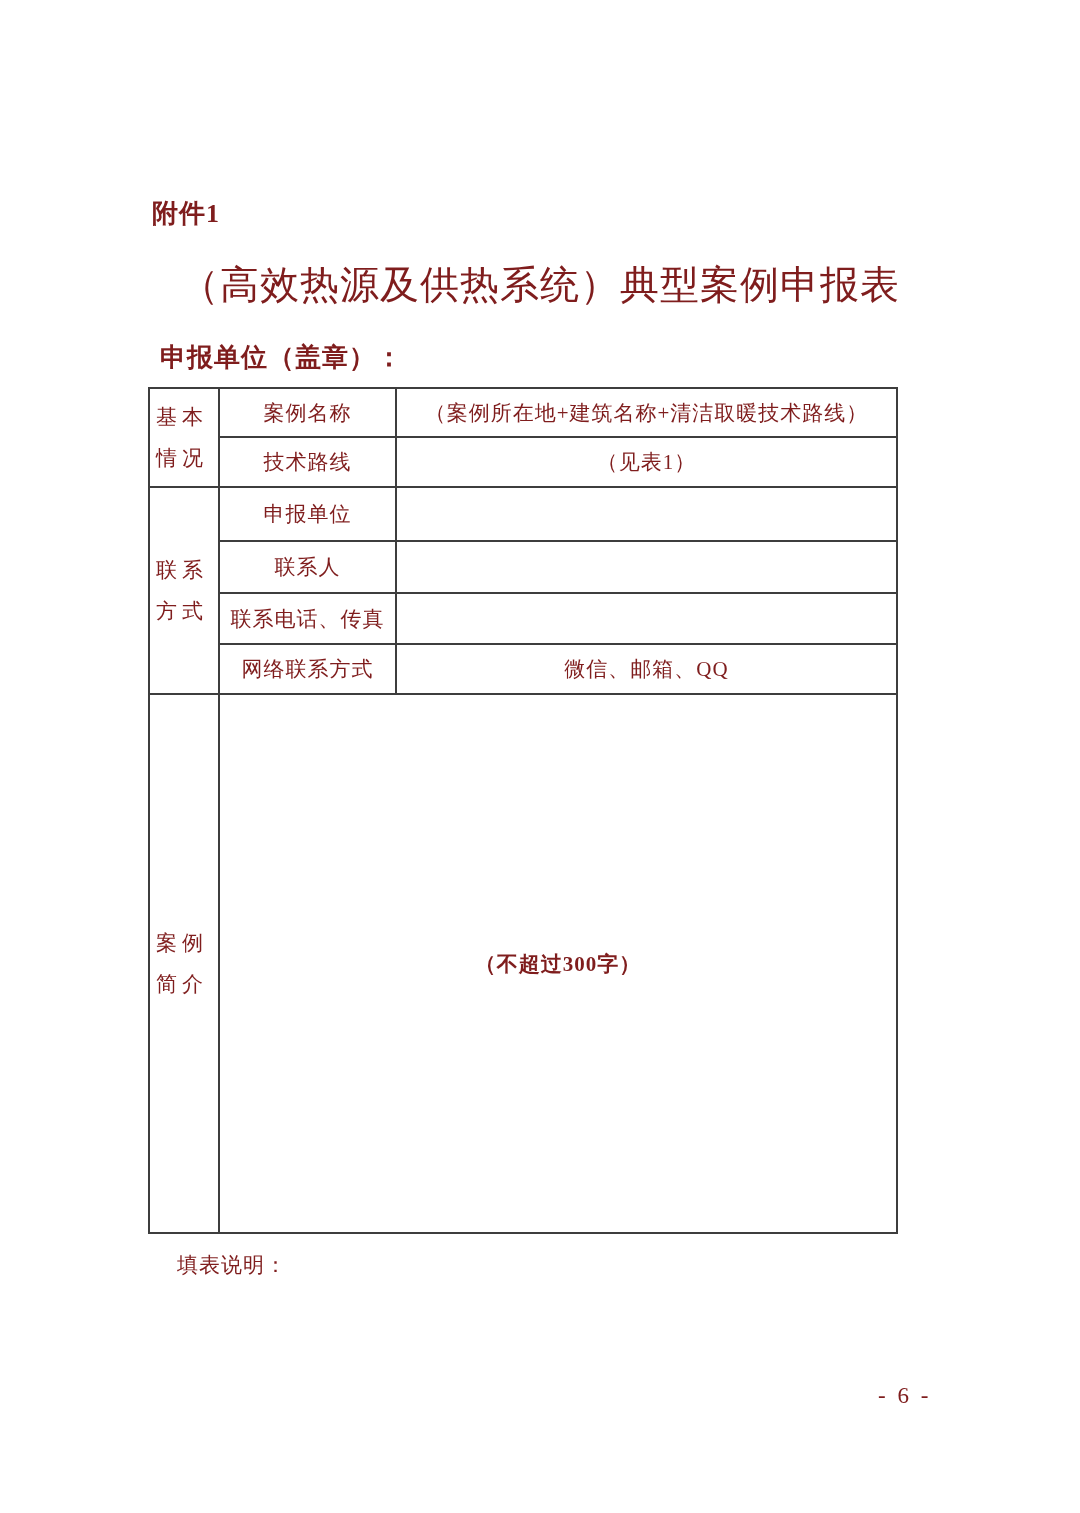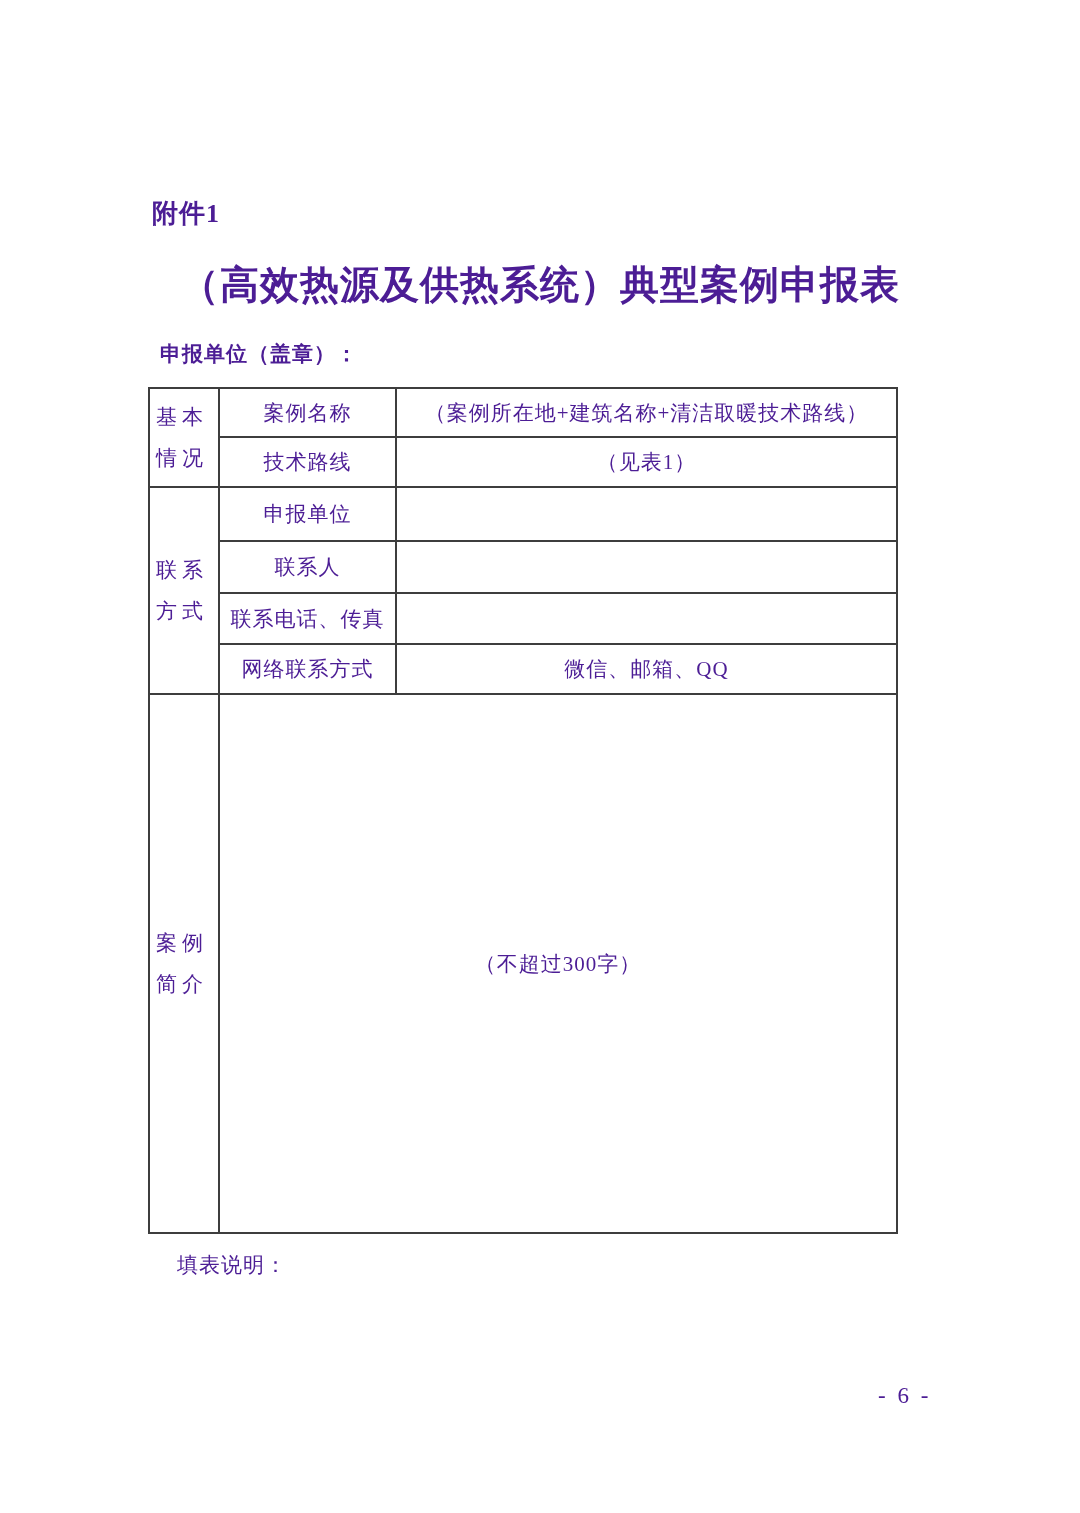--- a/index.html
+++ b/index.html
@@ -6,47 +6,47 @@
     margin: 0;
     padding: 0;
     background: #ffffff;
   }
   .page {
     position: relative;
     width: 1080px;
     height: 1513px;
     background: #ffffff;
     font-family: "Liberation Serif", "DejaVu Serif", serif;
-    color: #4c1d95;
+    color: #7f1d1d;
     overflow: hidden;
   }
   .attachment-label {
     position: absolute;
     left: 152px;
     top: 196px;
     font-size: 26px;
     font-weight: bold;
     letter-spacing: 1px;
   }
   .doc-title {
     position: absolute;
     left: 0;
     right: 0;
     top: 258px;
     margin: 0;
     text-align: center;
     font-size: 39px;
-    font-weight: bold;
+    font-weight: normal;
     letter-spacing: 1px;
   }
   .stamp-line {
     position: absolute;
     left: 160px;
     top: 340px;
-    font-size: 21px;
+    font-size: 26px;
     font-weight: bold;
     letter-spacing: 1px;
   }
   table.form-table {
     position: absolute;
     left: 148px;
     top: 387px;
     width: 748px;
     border-collapse: collapse;
     table-layout: fixed;
@@ -75,20 +75,21 @@
     display: inline-block;
     width: 56px;
     letter-spacing: 5px;
     line-height: 1.95;
     word-break: break-all;
     text-align: left;
   }
   td.value-summary {
     text-align: left;
     padding-left: 17px;
+    font-weight: bold;
   }
   .notes {
     position: absolute;
     left: 177px;
     top: 1248px;
     font-size: 21px;
     letter-spacing: 1px;
   }
   .notes div {
     line-height: 35px;

